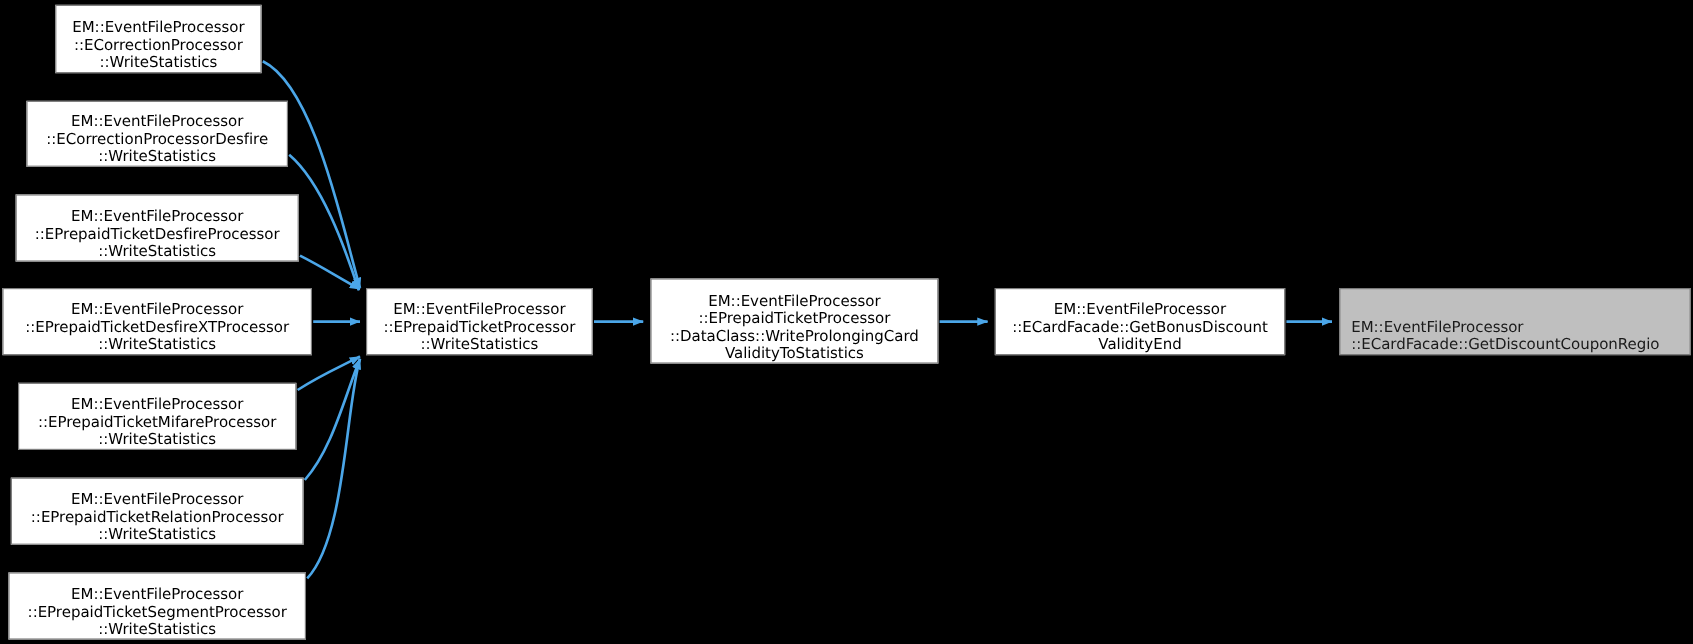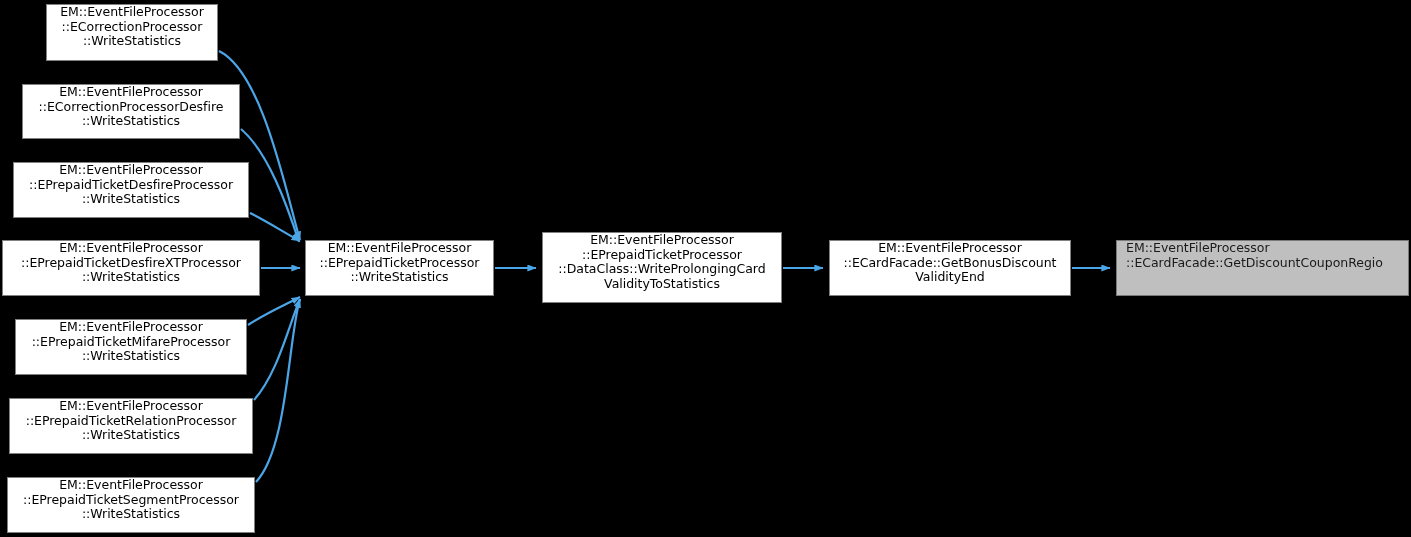--- a/index.html
+++ b/index.html
@@ -22,21 +22,21 @@
     width: 1411px;
     height: 537px;
     pointer-events: none;
   }
   .node {
     position: absolute;
     box-sizing: border-box;
     background: #ffffff;
     border: 1px solid #808080;
     display: flex;
-    align-items: flex-start;
+    align-items: flex-end;
     justify-content: center;
     text-align: center;
     color: #000000;
     font-size: 12.5px;
     line-height: 14.6px;
     letter-spacing: -0.02px;
     white-space: pre;
     z-index: 2;
   }
   .node.highlight {

